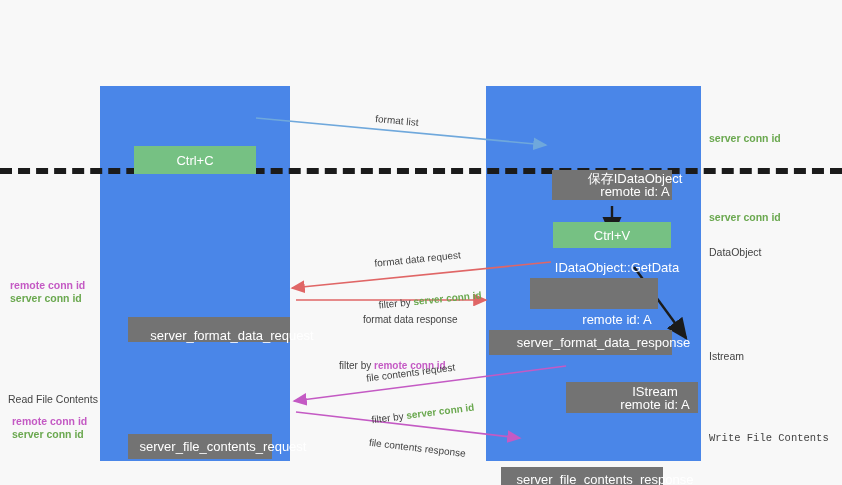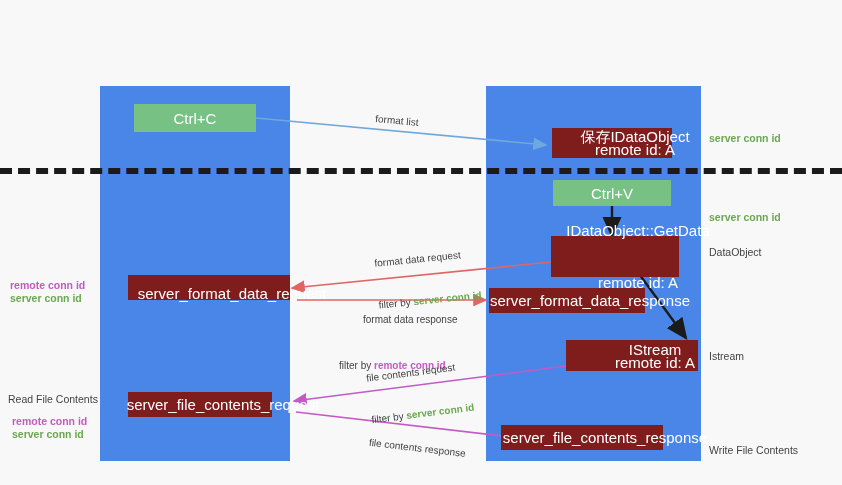--- a/index.html
+++ b/index.html
@@ -46,28 +46,29 @@
     background: #4a86e8;
   }
   .node {
     position: absolute;
     box-sizing: border-box;
     display: flex;
     flex-direction: column;
     align-items: center;
     justify-content: center;
     color: #ffffff;
-    font-size: 15px;
+    font-size: 13px;
     line-height: 13px;
     text-align: center;
     white-space: pre;
+    margin-top: 42px;
   }
   .node.green { background: #76c183; }
   .node.orange { background: #fbb košík; }
-  .node.orange { background: #7f1d1d; padding-left: 46px; }
+  .node.orange { background: #737373; padding-left: 46px; }
   .node-line { display: block; }
   .side-label {
     position: absolute;
     font-size: 10.5px;
     line-height: 13px;
     white-space: pre;
   }
   .c-green { color: #6aa84f; font-weight: bold; }
   .c-magenta { color: #c45ac4; font-weight: bold; }
   .c-dark { color: #434343; }
@@ -147,51 +148,51 @@
 
   <div class="node orange" style="left:552px; top:128px; width:120px; height:30px;">
     <span class="node-line">保存IDataObject</span>
     <span class="node-line">remote id: A</span>
   </div>
 
   <div class="node green" style="left:553px; top:180px; width:118px; height:26px;">
     <span class="node-line">Ctrl+V</span>
   </div>
 
-  <div class="node orange" style="left:551px; top:236px; width:128px; height:41px;gap:39px;">
+  <div class="node orange" style="left:530px; top:236px; width:128px; height:31px;gap:39px;">
     <span class="node-line">IDataObject::GetData</span>
     <span class="node-line">remote id: A</span>
   </div>
 
   <div class="node orange" style="left:566px; top:340px; width:132px; height:31px;">
     <span class="node-line">IStream</span>
     <span class="node-line">remote id: A</span>
   </div>
 
   <div class="node orange" style="left:128px; top:275px; width:162px; height:25px;justify-content:flex-end;">
     <span class="node-line">server_format_data_request</span>
   </div>
 
-  <div class="node orange" style="left:489px; top:288px; width:156px; height:25px;">
+  <div class="node orange" style="left:489px; top:288px; width:183px; height:25px;">
     <span class="node-line">server_format_data_response</span>
   </div>
 
   <div class="node orange" style="left:128px; top:392px; width:144px; height:25px;">
     <span class="node-line">server_file_contents_request</span>
   </div>
 
   <div class="node orange" style="left:501px; top:425px; width:162px; height:25px;">
     <span class="node-line">server_file_contents_response</span>
   </div>
 
   <div class="side-label c-green" style="left:709px; top:132px;">server conn id</div>
   <div class="side-label c-green" style="left:709px; top:211px;">server conn id</div>
   <div class="side-label c-dark" style="left:709px; top:246px;">DataObject</div>
   <div class="side-label c-dark" style="left:709px; top:350px;">Istream</div>
-  <div class="side-label c-dark" style="left:709px; top:444px;">Write File Contents</div>
+  <div class="side-label c-dark" style="left:709px; top:432px;font-family:Liberation Mono, monospace;">Write File Contents</div>
 
   <div class="side-label c-magenta" style="left:10px; top:279px;">remote conn id</div>
   <div class="side-label c-green" style="left:10px; top:292px;">server conn id</div>
 
   <div class="side-label c-dark" style="left:8px; top:393px;">Read File Contents</div>
   <div class="side-label c-magenta" style="left:12px; top:415px;">remote conn id</div>
   <div class="side-label c-green" style="left:12px; top:428px;">server conn id</div>
 
   <div class="edge-label rot" style="left:376px; top:112px; transform:rotate(5.4deg);">format list</div>
 

